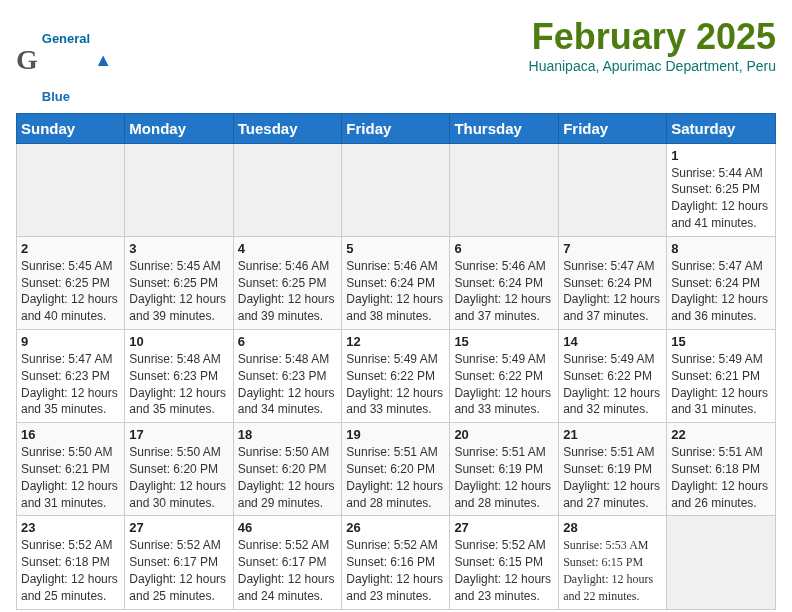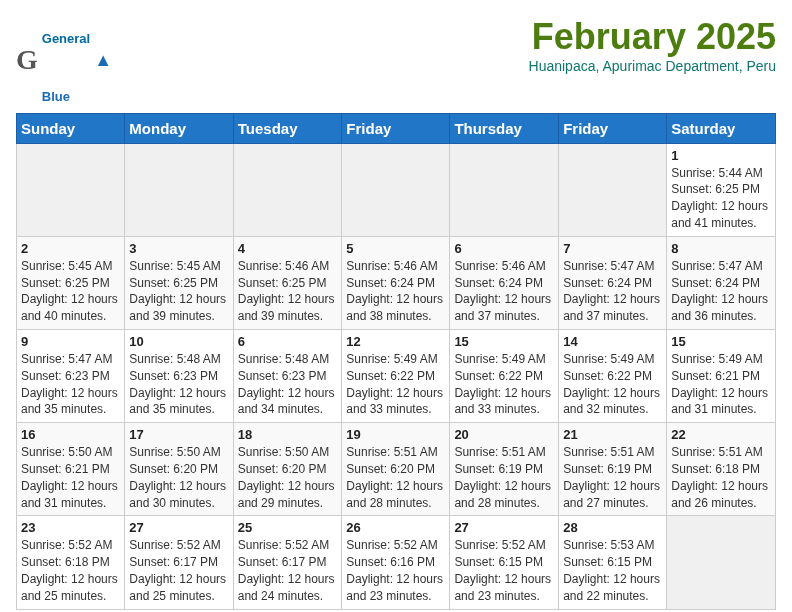--- a/index.html
+++ b/index.html
@@ -310,21 +310,21 @@
 and 25 minutes.</div>
         </td>
         <td>
           <span class="day-number">27</span>
           <div class="day-info" style="white-space: pre-line;">Sunrise: 5:52 AM
 Sunset: 6:17 PM
 Daylight: 12 hours
 and 25 minutes.</div>
         </td>
         <td>
-          <span class="day-number">25</span>
+          <span class="day-number">46</span>
           <div class="day-info" style="white-space: pre-line;">Sunrise: 5:52 AM
 Sunset: 6:17 PM
 Daylight: 12 hours
 and 24 minutes.</div>
         </td>
         <td>
           <span class="day-number">26</span>
           <div class="day-info" style="white-space: pre-line;">Sunrise: 5:52 AM
 Sunset: 6:16 PM
 Daylight: 12 hours
@@ -332,21 +332,21 @@
         </td>
         <td>
           <span class="day-number">27</span>
           <div class="day-info" style="white-space: pre-line;">Sunrise: 5:52 AM
 Sunset: 6:15 PM
 Daylight: 12 hours
 and 23 minutes.</div>
         </td>
         <td>
           <span class="day-number">28</span>
-          <div class="day-info" style="white-space: pre-line;">Sunrise: 5:53 AM
+          <div class="day-info" style="white-space: pre-line; font-family: Liberation Serif, serif;">Sunrise: 5:53 AM
 Sunset: 6:15 PM
 Daylight: 12 hours
 and 22 minutes.</div>
         </td>
         <td class="empty-cell"></td>
       </tr>
     </tbody>
 </table>
 
 </body></html>

